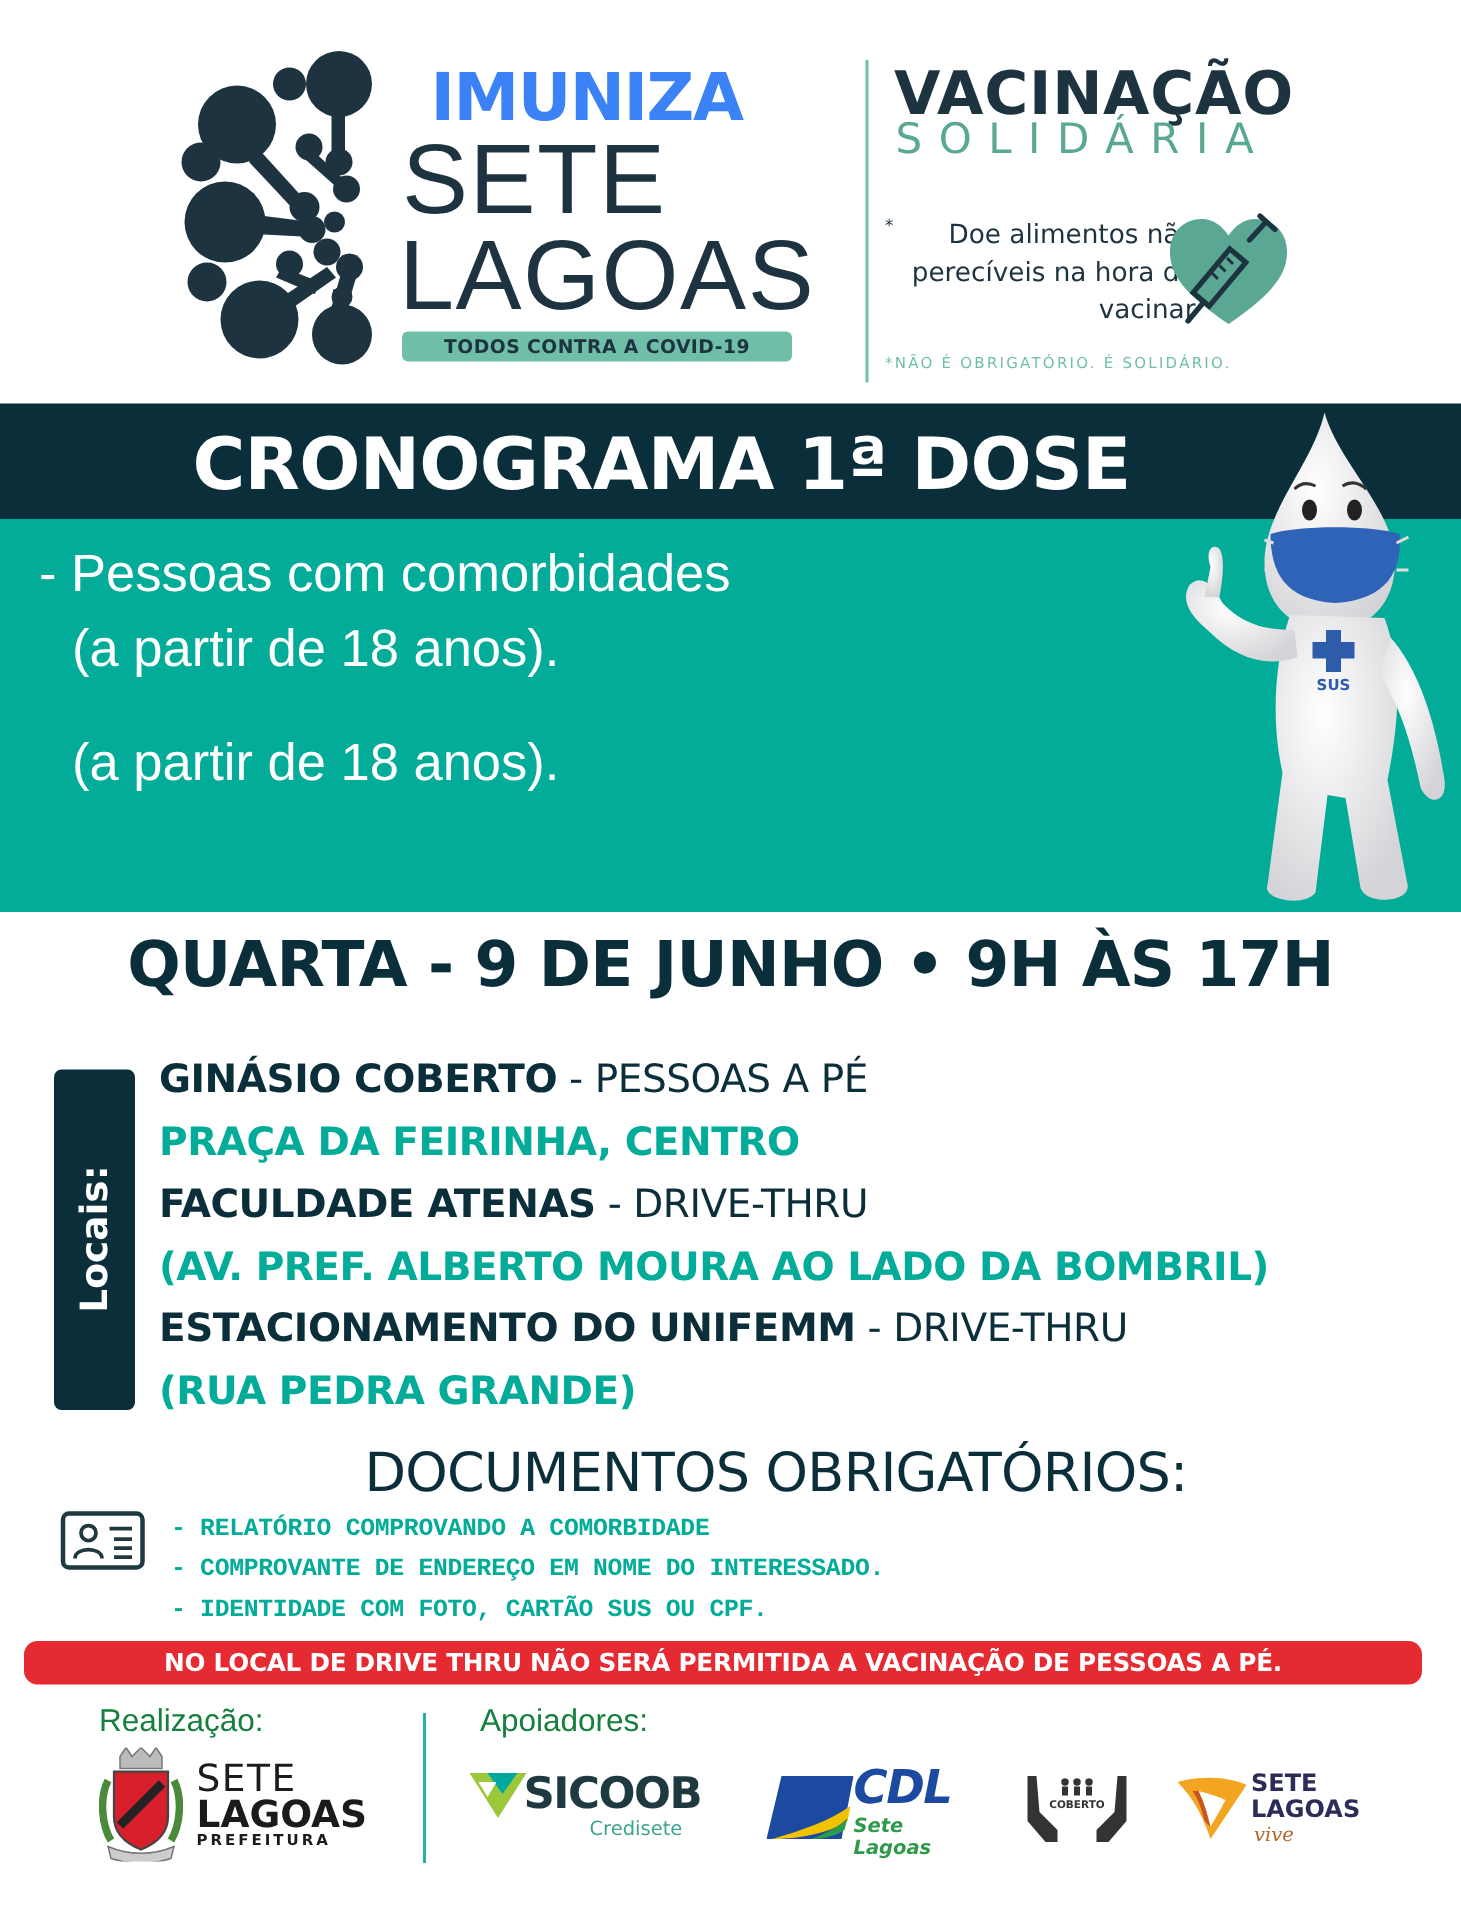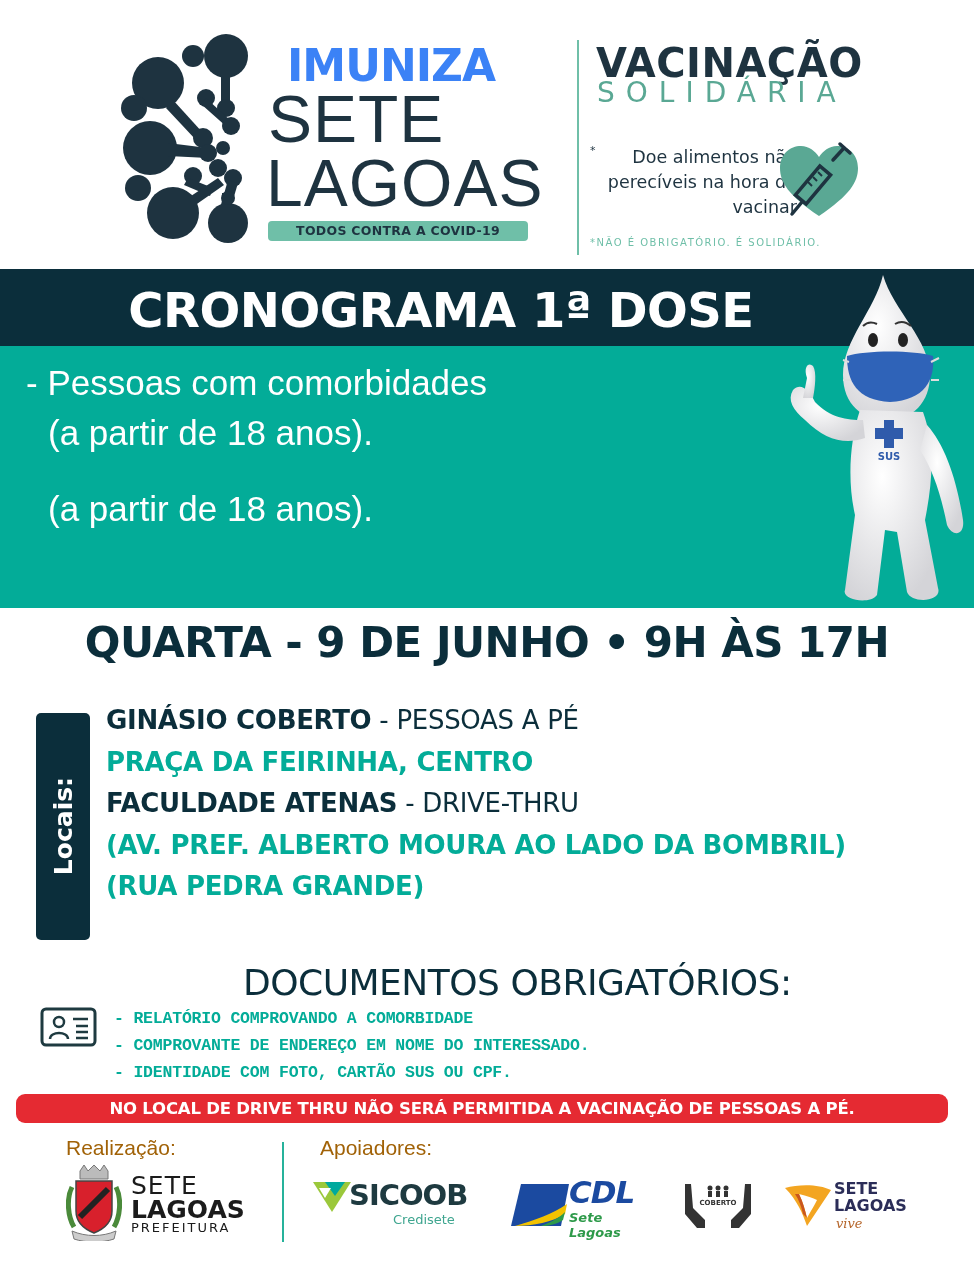--- a/index.html
+++ b/index.html
@@ -49,30 +49,30 @@
   
   .docs-title { position: absolute; left: 243px; top: 962px; font-weight: normal; font-size: 36px; color: #0b2e3b; letter-spacing: -.5px; }
   .docs-icon { position: absolute; left: 40px; top: 1007px; width: 57px; height: 40px; }
   .docs-list { position: absolute; left: 114px; top: 1005px; }
   .docs-item { color: #03ac98; font-weight: bold; font-size: 16.5px; line-height: 27px; letter-spacing: -.2px; font-family: Liberation Mono, monospace; }
 
   
   .warn { position: absolute; left: 16px; top: 1094px; width: 932px; height: 29px; background: #e52a32; border-radius: 9px; color: #fff; font-weight: bold; font-size: 16.5px; line-height: 29px; text-align: center; letter-spacing: -.2px; }
 
   
-  .foot-label { position: absolute; top: 1136px; font-family: "Liberation Sans", sans-serif; font-size: 21px; color: #a16207; }
+  .foot-label { position: absolute; top: 1136px; font-family: "Liberation Sans", sans-serif; font-size: 21px; color: #15803d; }
   .foot-real { left: 66px; }
   .foot-apoio { left: 320px; }
   .foot-divider { position: absolute; left: 282px; top: 1142px; width: 2px; height: 100px; background: #26b29b; }
 
   .pref-crest { position: absolute; left: 66px; top: 1165px; width: 56px; height: 76px; }
   .pref-name { position: absolute; left: 131px; top: 1174px; font-weight: bold; color: #1b1b1b; line-height: 24px; }
   .pref-name .l1 { font-size: 25px; font-weight: normal; letter-spacing: 1px; display:block; }
   .pref-name .l2 { font-size: 25px; display:block; }
-  .pref-name .l3 { font-size: 13px; letter-spacing: 2px; display:block; line-height: 12px; font-weight: normal; }
+  .pref-name .l3 { font-size: 10px; letter-spacing: 2px; display:block; line-height: 12px; font-weight: bold; }
 
   .sicoob { position: absolute; left: 313px; top: 1180px; width: 148px; height: 50px; }
   .sicoob-word { position: absolute; left: 36px; top: -2px; font-weight: bold; font-size: 29px; color: #1e3a40; letter-spacing: -1px; }
   .sicoob-sub { position: absolute; left: 80px; top: 32px; font-size: 13px; color: #3ea58f; }
 
   .cdl { position: absolute; left: 511px; top: 1180px; width: 140px; height: 50px; }
   .cdl-word { position: absolute; left: 58px; top: -6px; font-style: italic; font-weight: bold; font-size: 31px; color: #1b4aa0; letter-spacing: -1px; }
   .cdl-sub { position: absolute; left: 58px; top: 30px; font-style: italic; font-weight: bold; font-size: 13px; color: #2e9a4a; }
 
   .smasdh { position: absolute; left: 683px; top: 1182px; width: 70px; height: 46px; }
@@ -188,20 +188,21 @@
 
 <div class="date">QUARTA - 9 DE JUNHO  •  9H ÀS 17H</div>
 
 <div class="locais-tab"></div>
 <div class="locais-label">Locais:</div>
 <div class="loc-list">
   <div class="loc-line loc-dark"><span class="loc-strong">GINÁSIO COBERTO</span><span> - PESSOAS A PÉ</span></div>
   <div class="loc-line loc-teal">PRAÇA DA FEIRINHA, CENTRO</div>
   <div class="loc-line loc-dark"><span class="loc-strong">FACULDADE ATENAS</span><span> - DRIVE-THRU</span></div>
   <div class="loc-line loc-teal">(AV. PREF. ALBERTO MOURA AO LADO DA BOMBRIL)</div>
+  <div class="loc-line loc-dark"><span class="loc-strong">ESTACIONAMENTO DO UNIFEMM</span><span> - DRIVE-THRU</span></div>
   <div class="loc-line loc-teal">(RUA PEDRA GRANDE)</div>
 </div>
 
 <div class="docs-title">DOCUMENTOS OBRIGATÓRIOS:</div>
 <svg class="docs-icon" viewBox="0 0 57 40">
   <rect x="2" y="2" width="53" height="36" rx="4" fill="none" stroke="#1e3a40" stroke-width="3"></rect>
   <circle cx="19" cy="15" r="5" fill="none" stroke="#1e3a40" stroke-width="2.5"></circle>
   <path d="M10 32 C10 24 28 24 28 32" fill="none" stroke="#1e3a40" stroke-width="2.5"></path>
   <line x1="33" y1="12" x2="48" y2="12" stroke="#1e3a40" stroke-width="2.5"></line>
   <line x1="36" y1="19" x2="48" y2="19" stroke="#1e3a40" stroke-width="2.5"></line>

